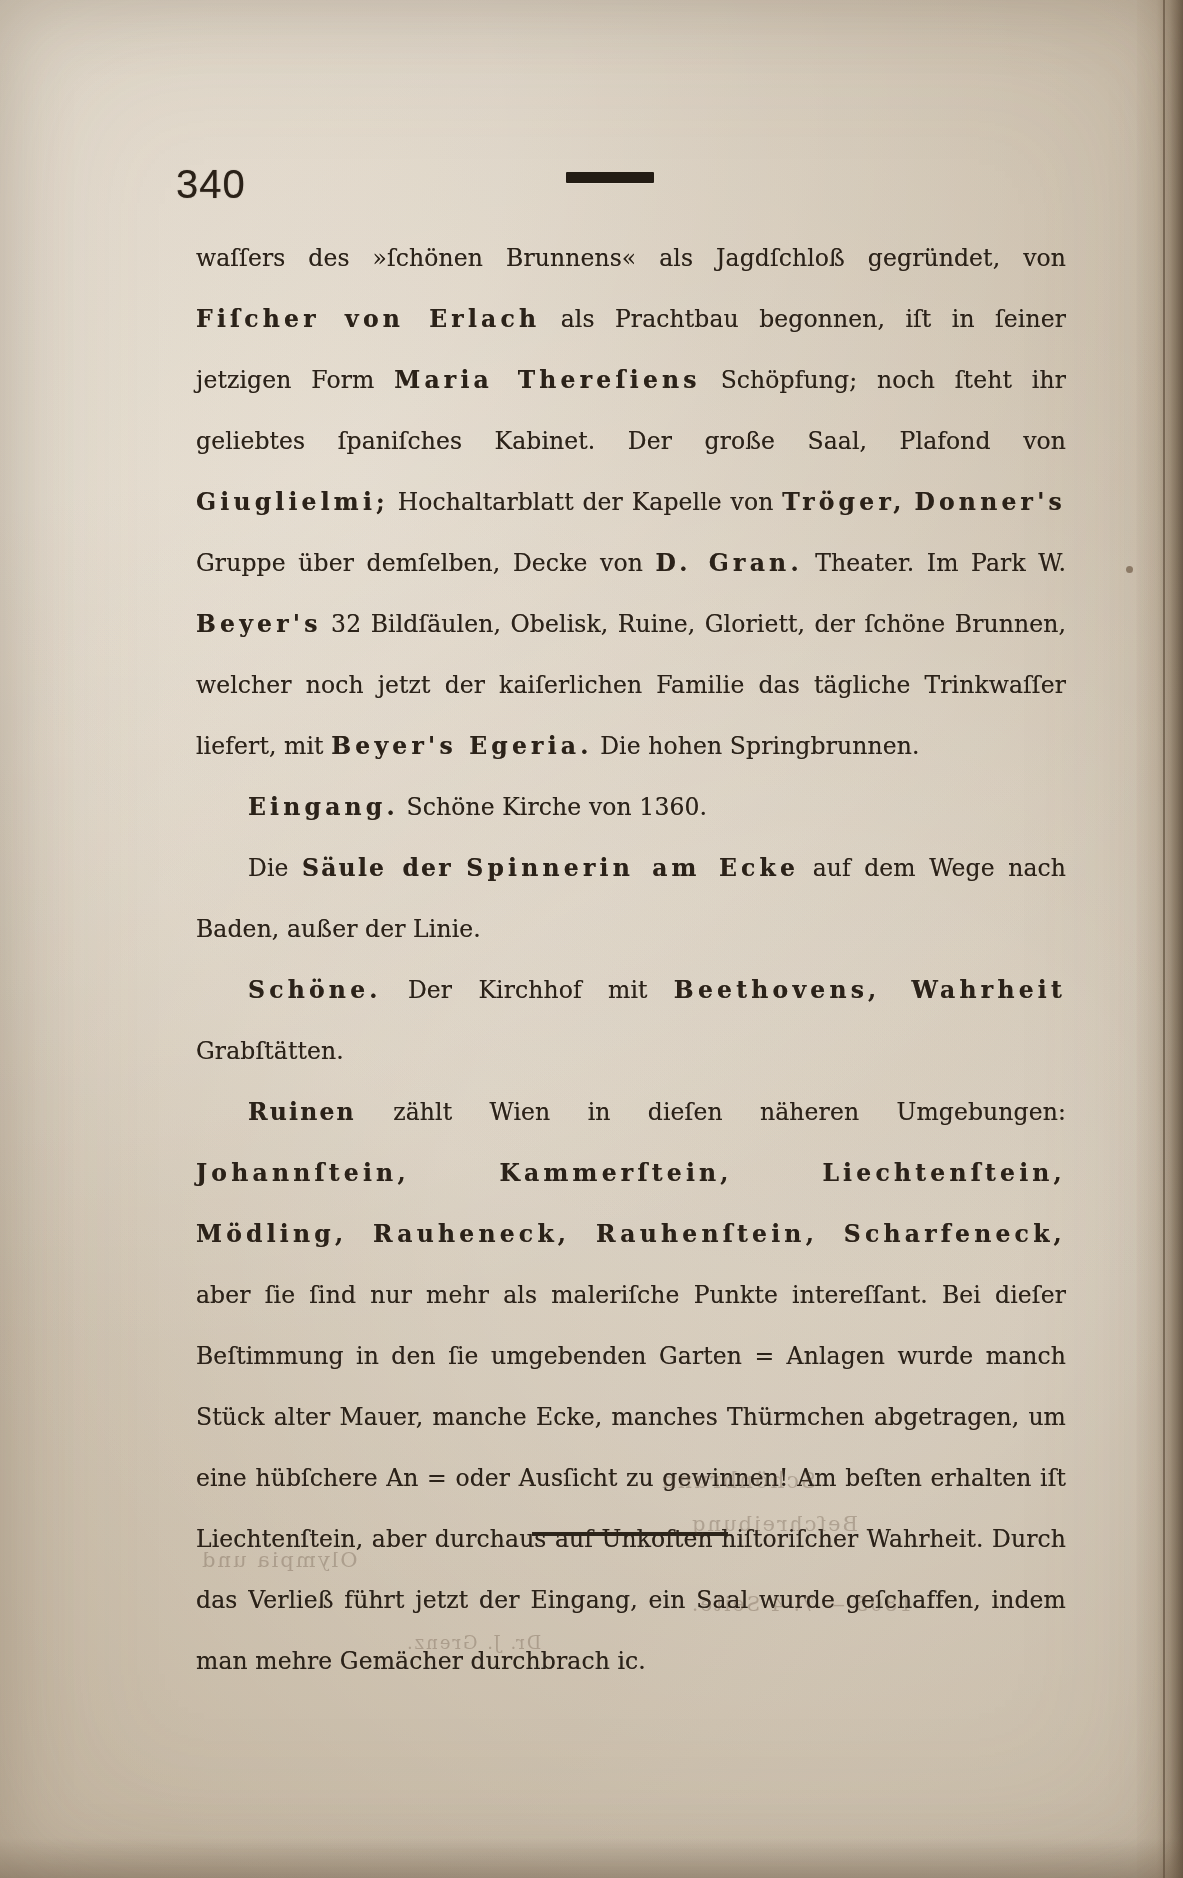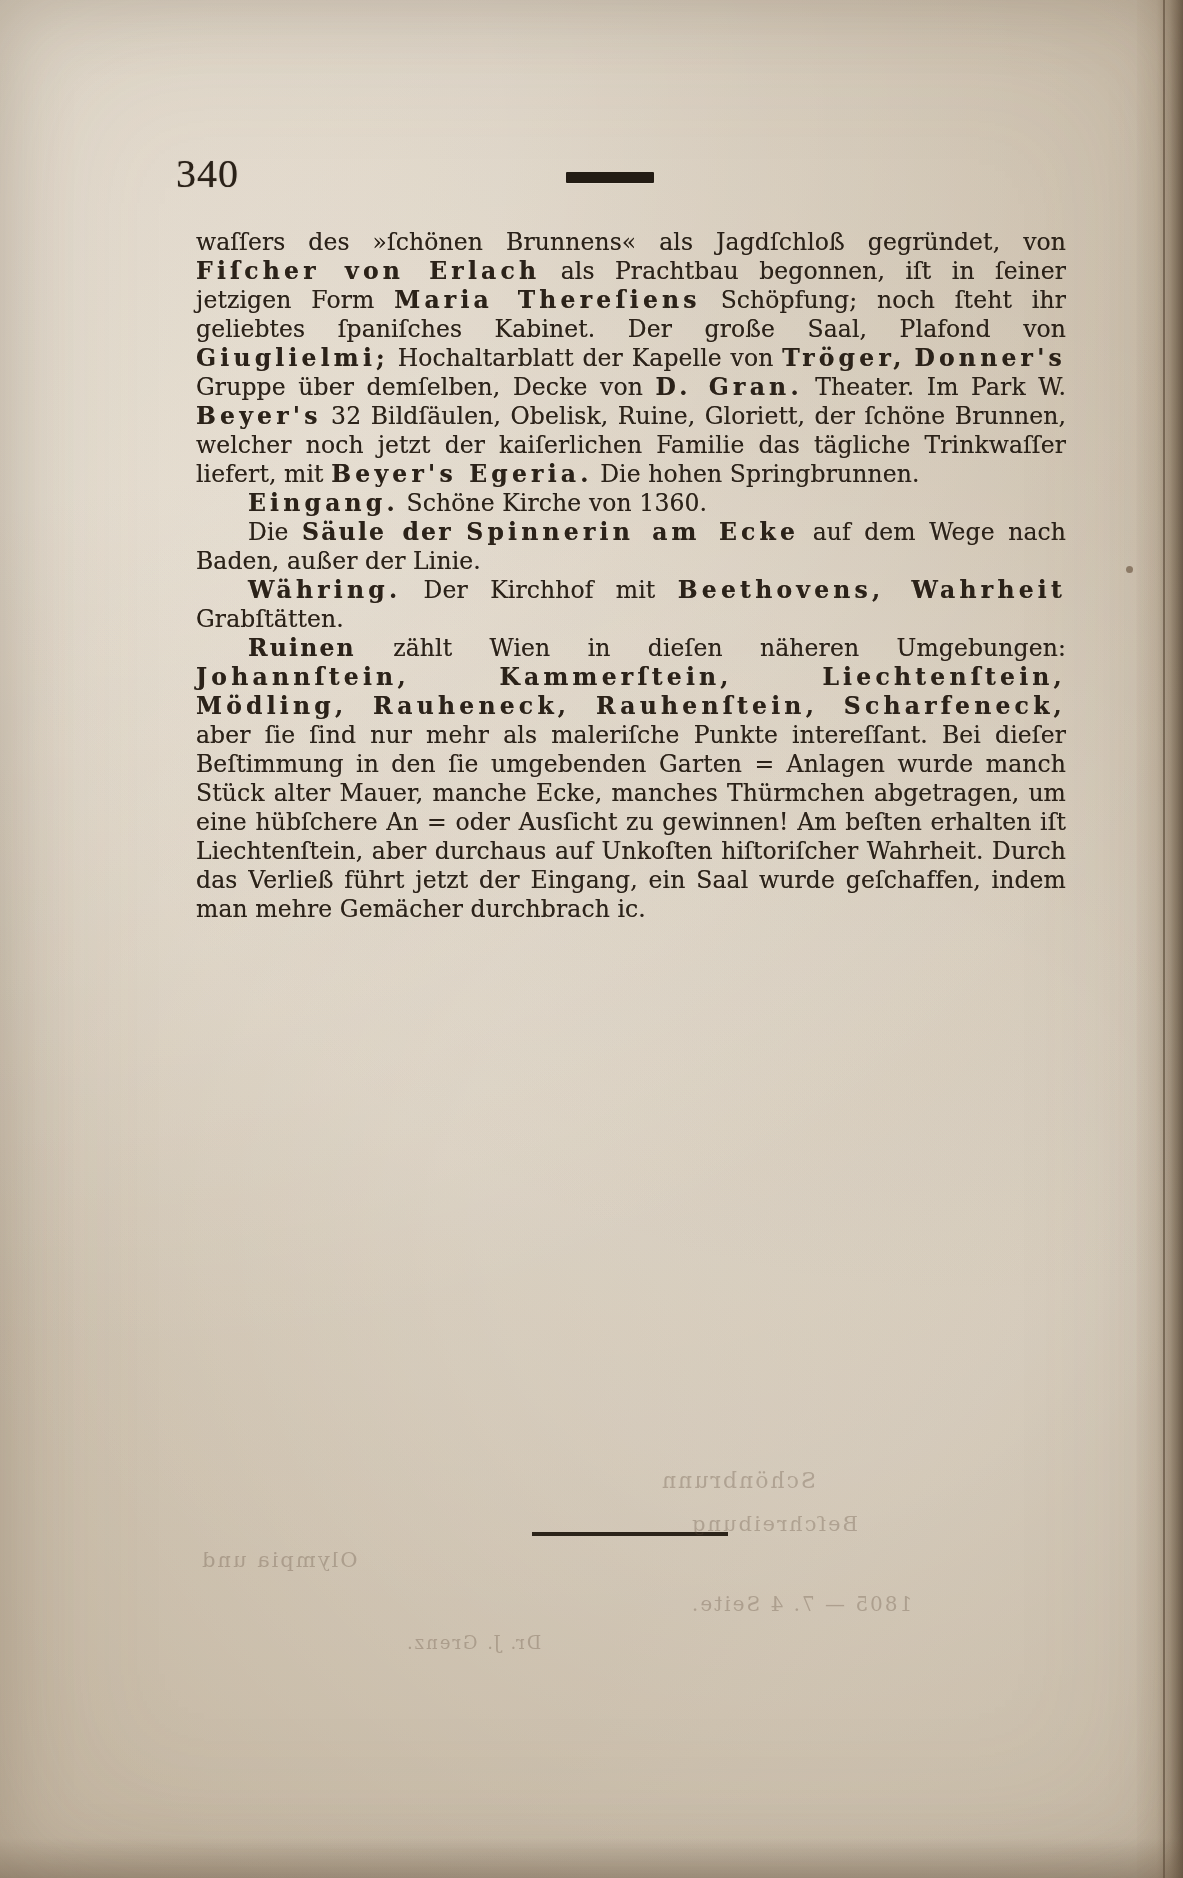--- a/index.html
+++ b/index.html
@@ -85,43 +85,43 @@
     width: 870px;
   }
 
   #header-row {
     position: relative;
     height: 78px;
   }
   #folio {
     position: absolute;
     left: -20px;
-    top: 0;
-    font-family: Liberation Serif, serif;
+    top: 12px;
+    font-family: Liberation Sans, sans-serif;
     font-size: 40px;
     letter-spacing: 1px;
     color: #2a2118;
     text-shadow: 0 0 1px rgba(40,30,20,.5);
   }
   #header-rule {
     position: absolute;
     left: 370px;
     top: 22px;
     width: 88px;
     height: 11px;
     background: #231c14;
     border-radius: 1px;
     box-shadow: 0 1px 0 rgba(255,255,255,.15);
   }
 
   
   .body-text {
     font-family: "DejaVu Serif", serif;
     font-size: 23.5px;
-    line-height: 29px;
+    line-height: 61px;
     color: #2b2219;
     text-align: justify;
     text-justify: inter-word;
     letter-spacing: .1px;
     -webkit-font-smoothing: antialiased;
     text-shadow: 0 0 .6px rgba(43,34,25,.55);
   }
   .body-text p {
     margin: 0;
   }
@@ -185,21 +185,21 @@
     </div>
 
     <div class="body-text">
 
       <p>waſſers des »ſchönen Brunnens« als Jagdſchloß gegründet, von <span class="sp">Fiſcher von Erlach</span> als Prachtbau begonnen, iſt in ſeiner jetzigen Form <span class="sp">Maria Thereſiens</span> Schöpfung; noch ſteht ihr geliebtes ſpaniſches Kabinet. Der große Saal, Plafond von <span class="sp">Giuglielmi;</span> Hochaltarblatt der Kapelle von <span class="sp">Tröger,</span> <span class="sp">Donner's</span> Gruppe über demſelben, Decke von <span class="sp">D. Gran.</span> Theater. Im Park W. <span class="sp">Beyer's</span> 32 Bildſäulen, Obelisk, Ruine, Gloriett, der ſchöne Brunnen, welcher noch jetzt der kaiſerlichen Familie das tägliche Trinkwaſſer liefert, mit <span class="sp">Beyer's Egeria.</span> Die hohen Springbrunnen.</p>
 
       <p class="indent"><span class="sp">Eingang.</span> Schöne Kirche von 1360.</p>
 
       <p class="indent">Die <span class="sp-lite">Säule der</span> <span class="sp">Spinnerin am Ecke</span> auf dem Wege nach Baden, außer der Linie.</p>
 
-      <p class="indent"><span class="sp">Währing.</span> Der Kirchhof mit <span class="sp">Beethovens, Wahrheit</span> Grabſtätten.</p>
+      <p class="indent"><span class="sp">Schöne.</span> Der Kirchhof mit <span class="sp">Beethovens, Wahrheit</span> Grabſtätten.</p>
 
       <p class="indent"><span class="sp-lite">Ruinen</span> zählt Wien in dieſen näheren Umgebungen: <span class="sp">Johannſtein, Kammerſtein, Liechtenſtein, Mödling, Rauheneck, Rauhenſtein, Scharfeneck,</span> aber ſie ſind nur mehr als maleriſche Punkte intereſſant. Bei dieſer Beſtimmung in den ſie umgebenden Garten = Anlagen wurde manch Stück alter Mauer, manche Ecke, manches Thürmchen abgetragen, um eine hübſchere An = oder Ausſicht zu gewinnen! Am beſten erhalten iſt Liechtenſtein, aber durchaus auf Unkoſten hiſtoriſcher Wahrheit. Durch das Verließ führt jetzt der Eingang, ein Saal wurde geſchaffen, indem man mehre Gemächer durchbrach ic.</p>
 
     </div>
   </div>
 
   <div id="tail-rule"></div>
 
   <div class="ghost" id="ghost-1">Schönbrunn</div>
   <div class="ghost" id="ghost-2">Beſchreibung</div>

